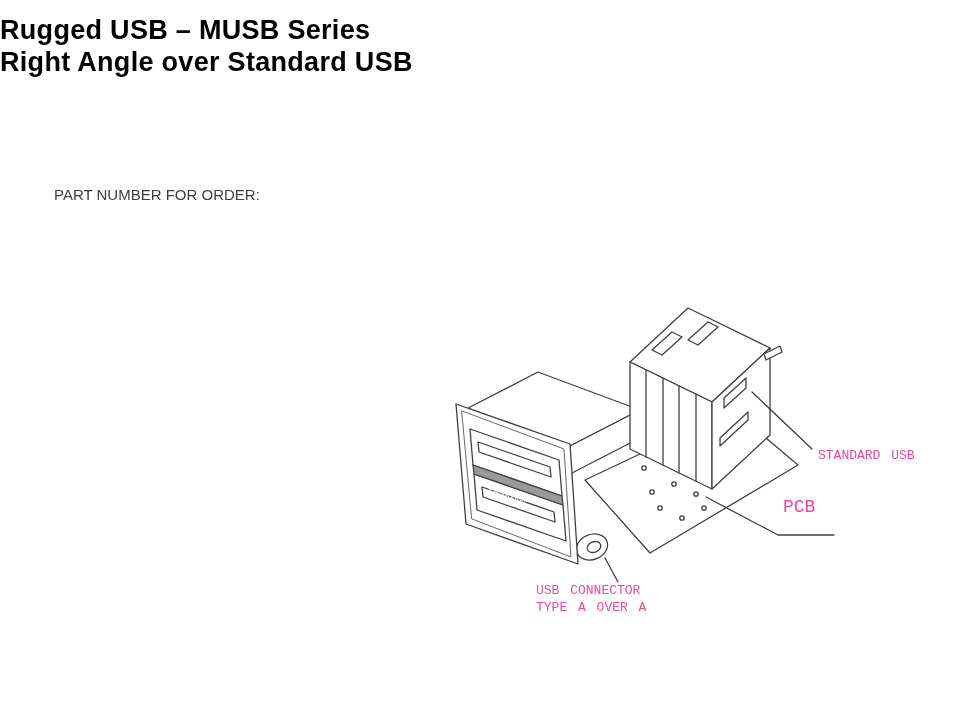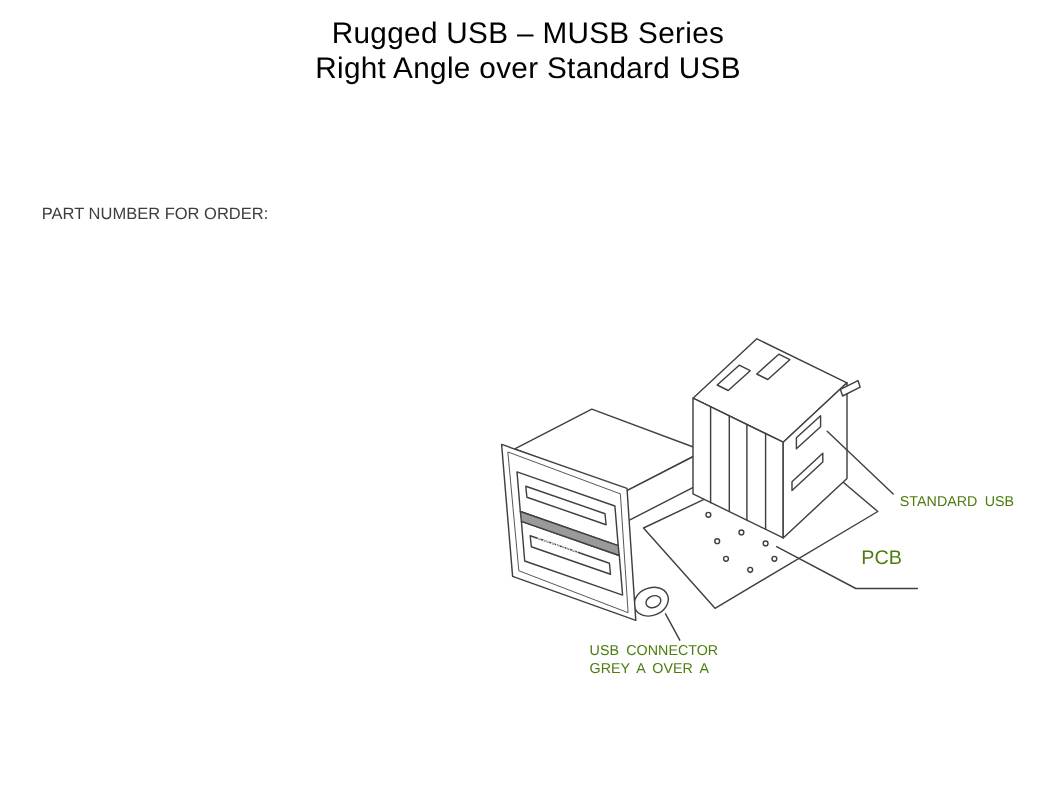--- a/index.html
+++ b/index.html
@@ -7,33 +7,33 @@
   body {
     background:#ffffff;
     font-family:"Liberation Sans", sans-serif;
     position:relative;
     overflow:hidden;
     color:#000;
   }
   .slide { position:absolute; inset:0; }
   .title {
     position:absolute; top:14px; left:0; width:100%;
-    text-align:center; font-weight:normal;
+    font-weight:bold;
     font-size:27px; line-height:32px;
     color:var(--text, #000);
     letter-spacing:0.3px;
   }
   .part-numbers {
-    position:absolute; left:38px; top:187px;
+    position:absolute; left:54px; top:187px;
     font-size:15px; line-height:16.5px;
     color:var(--secondary-text, #3d3d3d);
   }
   .drawing { position:absolute; left:0; top:0; }
   svg .ln { stroke:var(--line, #404040); stroke-width:1.3; }
-  .label { position:absolute; color:#4d7c0f; }
+  .label { position:absolute; color:#ec4899;font-family:Liberation Mono, monospace; }
   .label-standard-usb { left:818px; top:448px; font-size:13px; word-spacing:3px; }
   .label-pcb { left:783px; top:497px; font-size:18px; }
   .label-usb-connector { left:536px; top:582px; font-size:13px; line-height:17px; word-spacing:3px; }
   .brand-text { font-size:9px; fill:#ffffff; stroke:none; font-family:"Liberation Sans", sans-serif; }
 </style>
 </head>
 <body>
 
 <div class="slide">
 
@@ -109,16 +109,16 @@
 
     </g>
   </svg>
 
   <div class="label label-standard-usb">STANDARD USB</div>
 
   <div class="label label-pcb">PCB</div>
 
   <div class="label label-usb-connector">
     <div>USB CONNECTOR</div>
-    <div>GREY A OVER A</div>
+    <div>TYPE A OVER A</div>
   </div>
 
 </div>
 
 </body></html>

